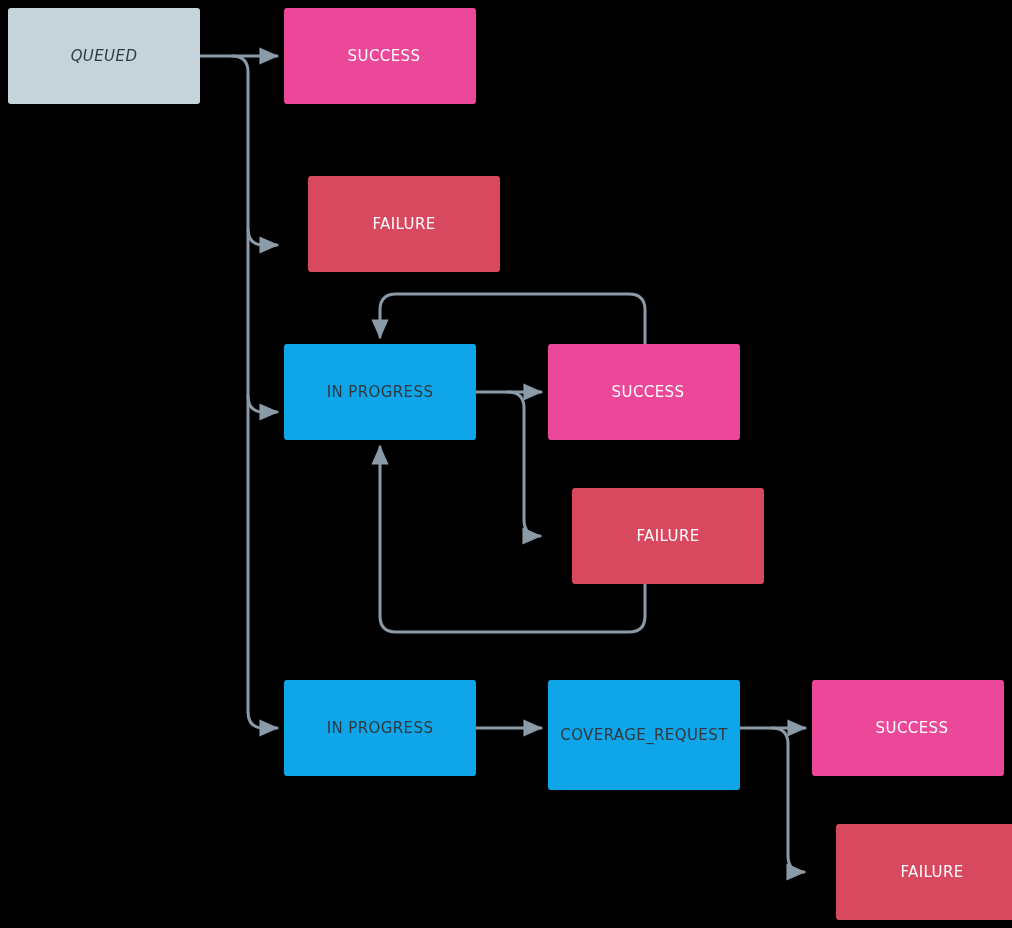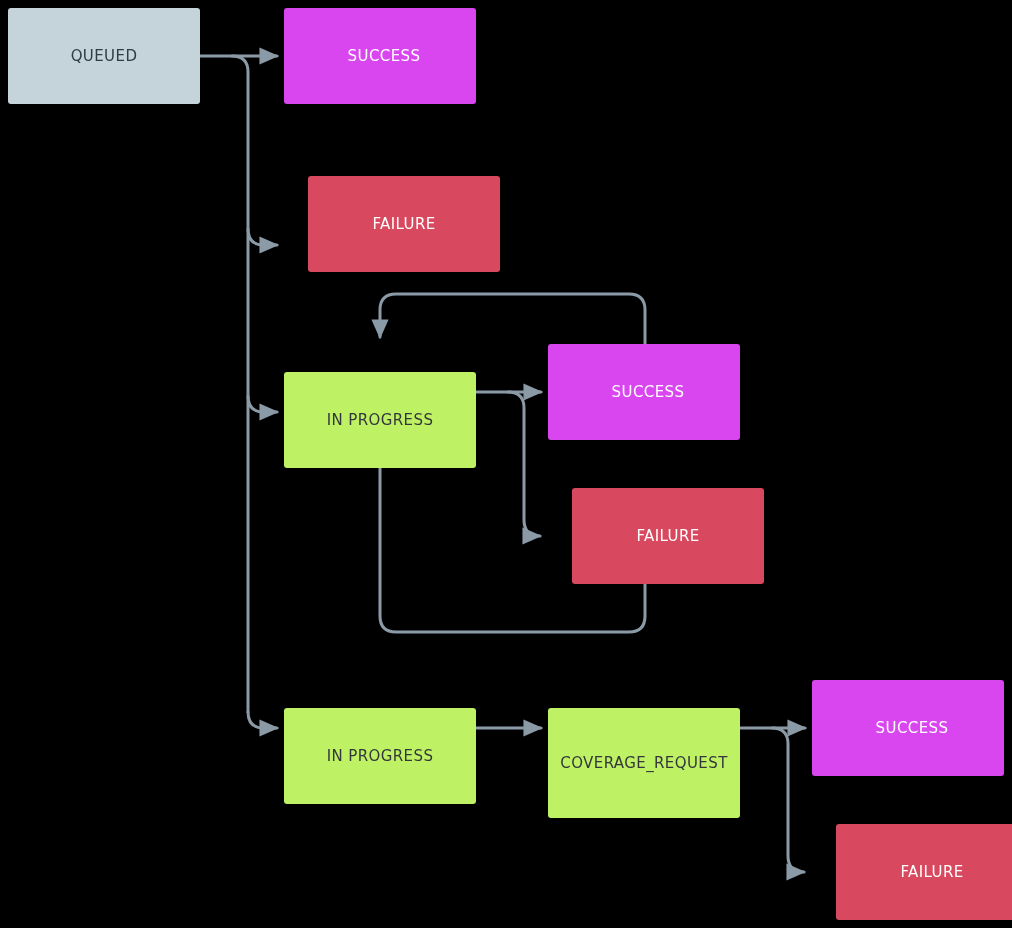--- a/index.html
+++ b/index.html
@@ -33,25 +33,25 @@
   }
   .node .label {
     font-size: 15px;
     letter-spacing: 0.4px;
     line-height: 1;
     white-space: nowrap;
     text-align: center;
   }
   .node.queued  { background: #c5d3db; }
   .node.queued .label { color: #2f3b45; }
-  .node.success { background: #d946ef; padding-left: 8px; }
+  .node.success { background: #ec4899; padding-left: 8px; }
   .node.success .label { color: #ffffff; }
   .node.failure { background: #d8485e; margin-left: 24px; }
   .node.failure .label { color: #ffffff; }
-  .node.progress { background: #bef264; margin-top: 28px; }
+  .node.progress { background: #0ea5e9; }
   .node.progress .label { color: #33373b; }
 </style>
 </head>
 <body>
 
 <div id="canvas">
 
   <svg class="edges" viewBox="0 0 1012 928" width="1012" height="928" xmlns="http://www.w3.org/2000/svg">
     <defs>
       <marker id="arrow" viewBox="0 0 10 10" refX="9" refY="5" markerWidth="6.5" markerHeight="6.5" orient="auto-start-reverse">
@@ -80,21 +80,21 @@
       <path d="M 645 584 L 645 616 Q 645 632 629 632 L 396 632 Q 380 632 380 616 L 380 447" marker-end="url(#arrow)"></path>
 
       <path d="M 476 728 L 541 728" marker-end="url(#arrow)"></path>
 
       <path d="M 740 728 L 805 728" marker-end="url(#arrow)"></path>
 
       <path d="M 772 728 Q 788 728 788 744 L 788 856 Q 788 872 804 872" marker-end="url(#arrow)"></path>
     </g>
   </svg>
 
-  <div class="node queued" style="left:8px;top:8px;width:192px;height:96px;">
+  <div class="node queued" style="left:8px;top:8px;width:192px;height:96px;font-style:italic;">
     <span class="label">QUEUED</span>
   </div>
 
   <div class="node success" style="left:284px;top:8px;width:192px;height:96px;">
     <span class="label">SUCCESS</span>
   </div>
 
   <div class="node failure" style="left:284px;top:176px;width:192px;height:96px;">
     <span class="label">FAILURE</span>
   </div>

